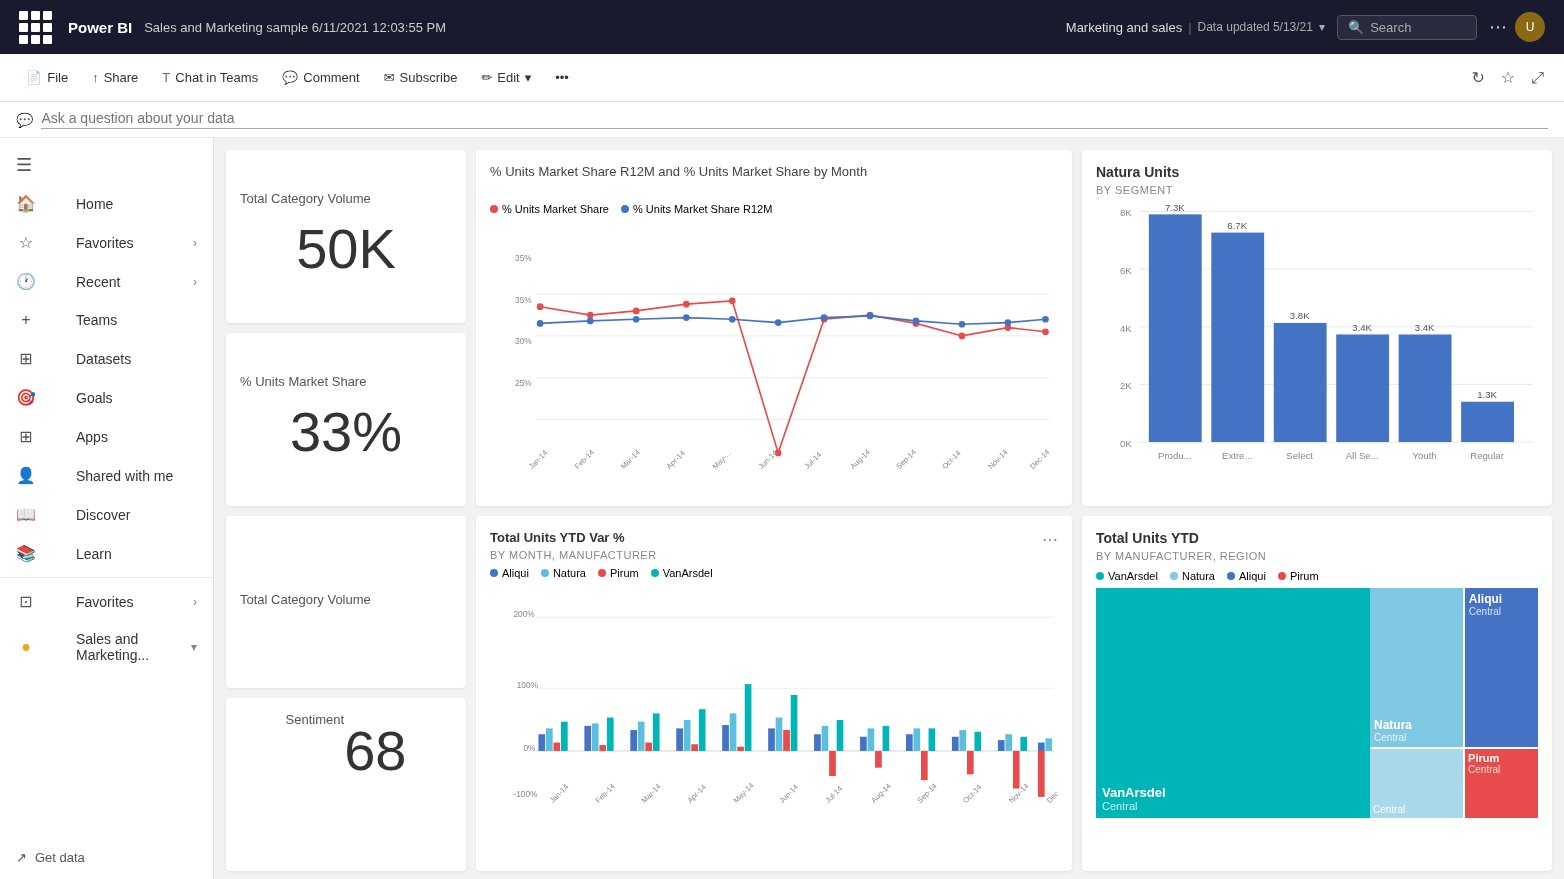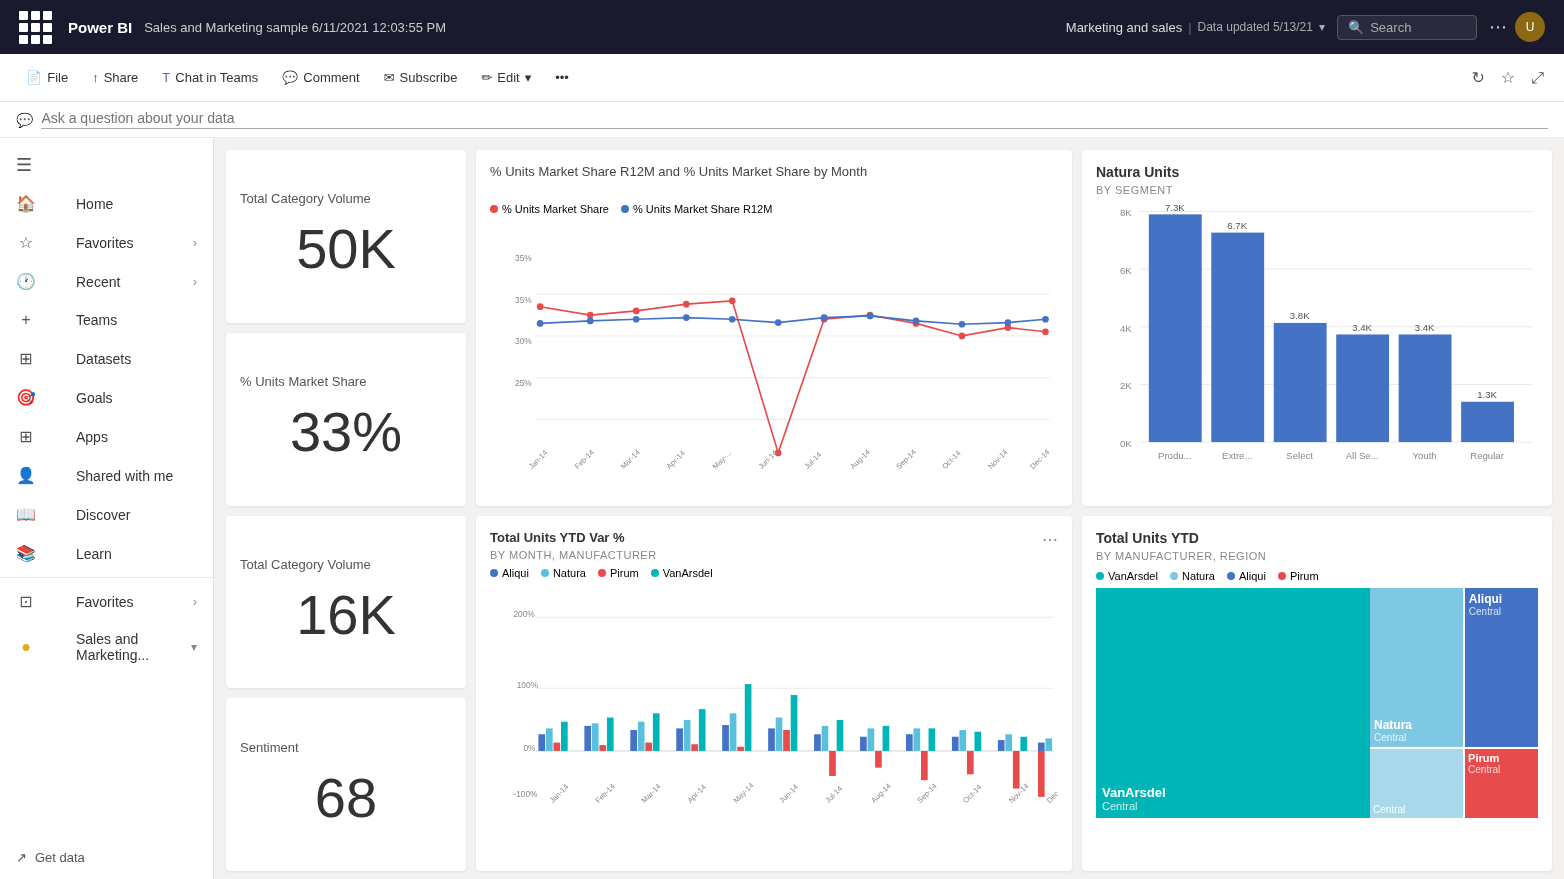--- a/index.html
+++ b/index.html
@@ -390,23 +390,22 @@
         <text x="212" y="268" font-size="10" fill="#888" text-anchor="middle">Select</text>
         <text x="277" y="268" font-size="10" fill="#888" text-anchor="middle">All Se...</text>
         <text x="342" y="268" font-size="10" fill="#888" text-anchor="middle">Youth</text>
         <text x="407" y="268" font-size="10" fill="#888" text-anchor="middle">Regular</text>
       </svg>
     </div>
 
     <div style="display:flex;flex-direction:column;gap:10px;">
       <div class="card" style="flex:1;display:flex;flex-direction:column;justify-content:center;">
         <div class="card-title">Total Category Volume</div>
-        <div class="big-number">16K</div>
-      </div>
-      <div class="card" style="flex:1;display:flex;flex-direction:column;justify-content:center;">
+      </div>
+      <div class="card" style="flex:1;display:flex;flex-direction:row;justify-content:center;">
         <div class="card-title">Sentiment</div>
         <div class="big-number">68</div>
       </div>
     </div>
 
     <div class="card">
       <div class="card-header">
         <div>
           <div class="card-title" style="font-size:13px;font-weight:600;color:#333;">Total Units YTD Var %</div>
           <div class="card-subtitle" style="font-size:11px;color:#888;text-transform:uppercase;letter-spacing:0.5px;">BY MONTH, MANUFACTURER</div>

